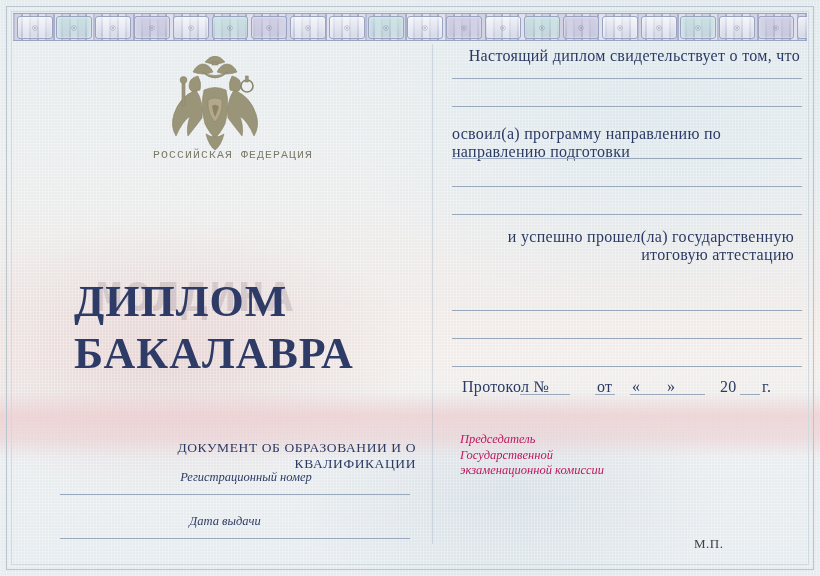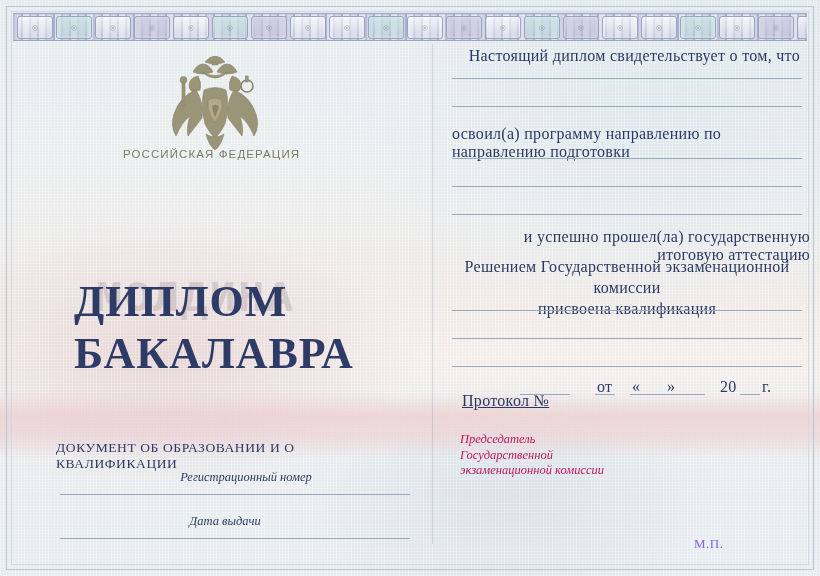--- a/index.html
+++ b/index.html
@@ -124,22 +124,22 @@
     width: 110px;
     height: 100px;
   }
   .emblem svg { display: block; }
 
   .rf-label {
     position: absolute;
     left: 123px;
     top: 148px;
     width: 190px;
-    text-align: left;
-    font-family: Liberation Sans, sans-serif;
+    text-align: right;
+    font-family: Liberation Mono, monospace;
     font-size: 11.5px;
     letter-spacing: 1.1px;
     color: #7d7b6a;
   }
 
   
   .title {
     position: absolute;
     left: 74px;
     top: 276px;
@@ -151,21 +151,21 @@
     letter-spacing: 1px;
   }
   .title .l1 { font-size: 44px; display: block; }
   .title .l2 { font-size: 44px; display: block; }
 
   .subtitle {
     position: absolute;
     left: 56px;
     top: 440px;
     width: 360px;
-    text-align: left;
+    text-align: right;
     font-family: "Liberation Serif", serif;
     font-size: 13.5px;
     letter-spacing: .6px;
     color: #2b3a63;
   }
 
   .reg-number {
     position: absolute;
     left: 96px;
     top: 470px;
@@ -218,21 +218,21 @@
 
   .r1 { left: 455px; top: 47px; width: 345px; text-align: right; }
   .r1-line { left: 452px; top: 78px; width: 350px; }
   .r1-line2 { left: 452px; top: 106px; width: 350px; }
 
   .r2 { left: 452px; top: 125px; width: 350px; text-align: left; }
   .r2-line1 { left: 452px; top: 158px; width: 350px; }
   .r2-line2 { left: 452px; top: 186px; width: 350px; }
   .r2-line3 { left: 452px; top: 214px; width: 350px; }
 
-  .r3 { left: 460px; top: 228px; width: 350px; text-align: right; }
+  .r3 { left: 444px; top: 228px; width: 350px; text-align: right; }
 
   .r4 { left: 452px; top: 256px; width: 350px; text-align: center; line-height: 21px; }
 
   .r4-line1 { left: 452px; top: 310px; width: 350px; }
   .r4-line2 { left: 452px; top: 338px; width: 350px; }
   .r4-line3 { left: 452px; top: 366px; width: 350px; }
 
   
   .protocol { left: 462px; top: 378px; width: 340px; }
   .protocol .cellv { position: absolute; white-space: nowrap; }
@@ -254,21 +254,21 @@
     line-height: 15.5px;
   }
   .sig-block .grp { margin-bottom: 14px; }
 
   .mp {
     position: absolute;
     left: 694px;
     top: 536px;
     font-family: "Liberation Serif", serif;
     font-size: 13px;
-    color: #8b5cf6;
+    color: #404040;
     letter-spacing: .5px;
   }
 
   .vline {
     position: absolute;
     left: 432px;
     top: 44px;
     height: 500px;
     border-left: 1px solid rgba(150,165,182,0.35);
   }
@@ -407,31 +407,27 @@
   <div class="r-line r1-line"></div>
   <div class="r-line r1-line2"></div>
 
   <div class="r-text r2">освоил(а) программу направлению по направлению подготовки</div>
   <div class="r-line r2-line1"></div>
   <div class="r-line r2-line2"></div>
   <div class="r-line r2-line3"></div>
 
   <div class="r-text r3">и успешно прошел(ла) государственную итоговую аттестацию</div>
 
-  <div class="r-text r4">
-    <div>Решением Государственной экзаменационной комиссии</div>
-    <div>присвоена квалификация</div>
-  </div>
 
   <div class="r-line r4-line1"></div>
   <div class="r-line r4-line2"></div>
   <div class="r-line r4-line3"></div>
 
   <div class="r-text protocol">
-    <span class="cellv" style="left:0px;top:14px;text-decoration:underline;">Протокол №</span>
+    <span class="cellv" style="left:0px;top:0;">Протокол №</span>
     <span class="cellv" style="left:135px;top:0;">от</span>
     <span class="cellv" style="left:170px;top:0;">«</span>
     <span class="cellv" style="left:205px;top:0;">»</span>
     <span class="cellv" style="left:258px;top:0;">20</span>
     <span class="cellv" style="left:300px;top:0;">г.</span>
   </div>
   <div class="r-line protocol-line-a"></div>
   <div class="r-line protocol-line-b"></div>
   <div class="r-line protocol-line-c"></div>
   <div class="r-line protocol-line-d"></div>

